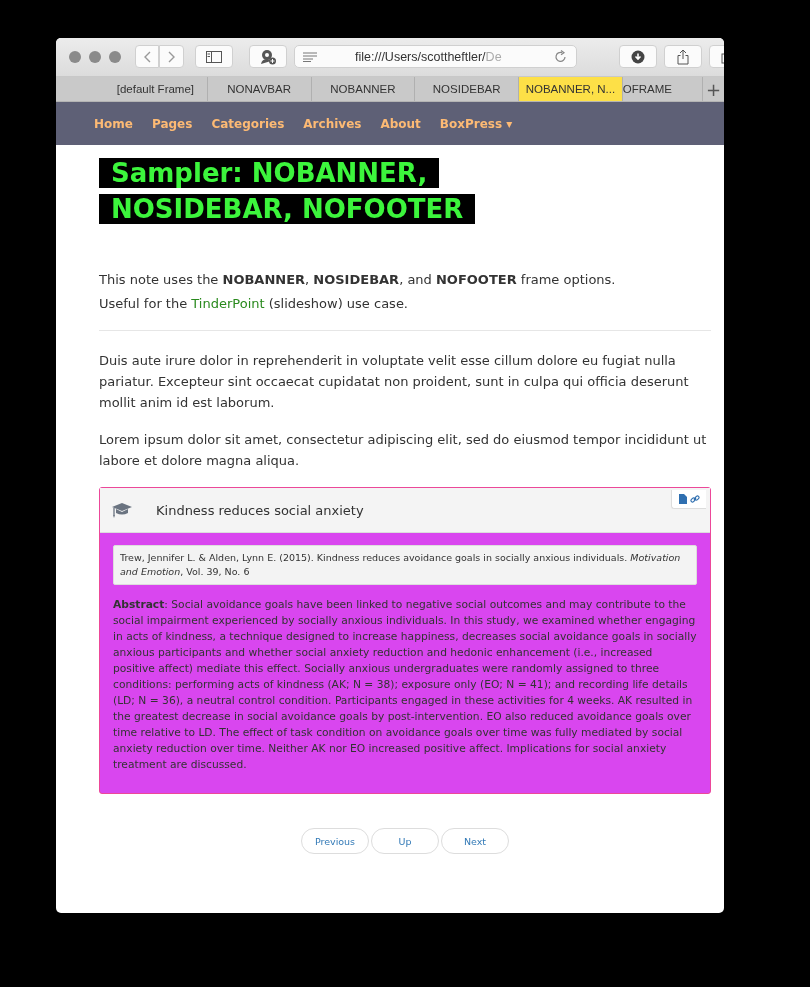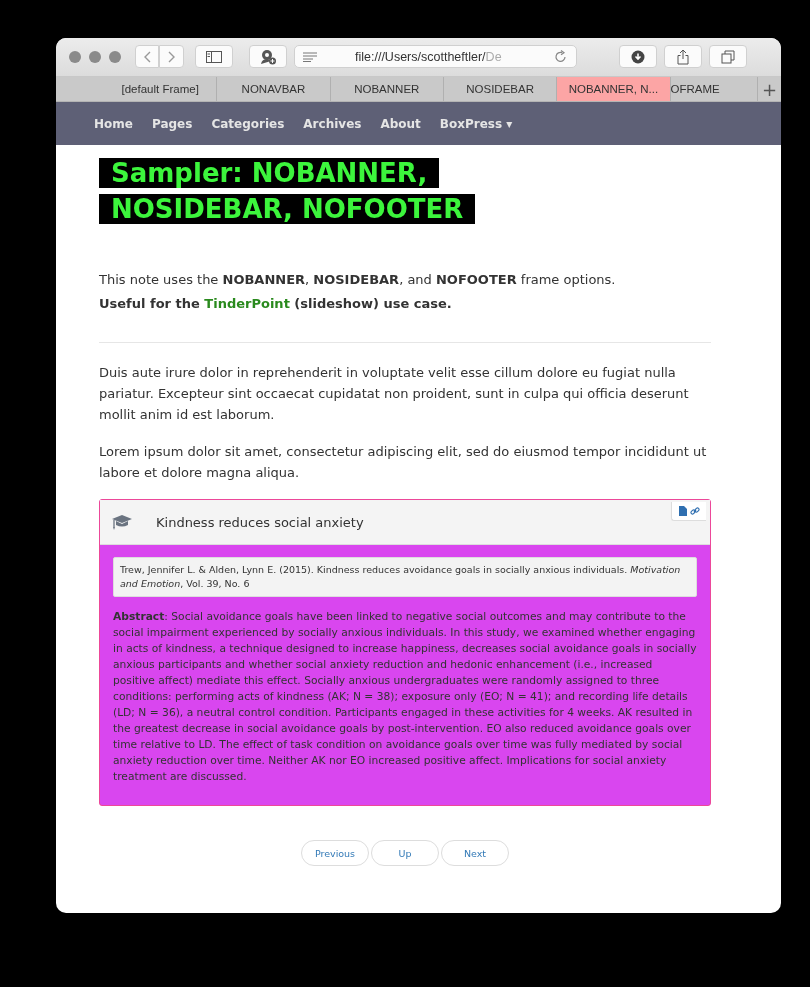--- a/index.html
+++ b/index.html
@@ -1,36 +1,36 @@
 <!DOCTYPE html>
 <html><head>
 <meta charset="utf-8">
 <style>
   html, body { margin:0; padding:0; }
   body { width:810px; height:987px; background:#000; position:relative; overflow:hidden; font-family:"DejaVu Sans", sans-serif; }
-  .window { position:absolute; left:56px; top:38px; width:725px; height:875px; background:#fff; border-radius:10px; overflow:hidden; }
+  .window { position:absolute; left:56px; top:38px; width:668px; height:875px; background:#fff; border-radius:5px; overflow:hidden; }
   .titlebar { height:38px; background:linear-gradient(#ececec,#dcdcdc); position:relative; border-bottom:1px solid #c8c8c8; }
   .light { position:absolute; top:13px; width:12px; height:12px; border-radius:50%; background:#8a8a8a; }
   .tbtn { position:absolute; top:7px; height:23px; background:#fbfbfb; border:1px solid #d0d0d0; border-radius:4px; box-sizing:border-box; display:flex; align-items:center; justify-content:center; color:#555; font-size:13px; }
   .addr { position:absolute; left:238px; top:7px; width:283px; height:23px; background:#fbfbfb; border:1px solid #d0d0d0; border-radius:5px; box-sizing:border-box; }
   .addr .url { position:absolute; left:60px; top:4px; font-family:"Liberation Sans", sans-serif; font-size:12.5px; color:#333; white-space:nowrap; overflow:hidden; width:160px; }
   .addr .url span.fade { color:#aaa; }
   .tabbar { height:24px; background:#c9c9c9; display:flex; border-bottom:1px solid #b4b4b4; position:relative;padding-left:48px; }
   .tab { width:119px; border-right:1px solid #b0b0b0; font-family:"Liberation Sans", sans-serif; font-size:11.5px; color:#333; display:flex; align-items:center; justify-content:center; white-space:nowrap; overflow:hidden; box-sizing:border-box; }
-  .tab.active { background:#fca5a5; }
+  .tab.active { background:#fde047; }
   .tab.partial { width:92px; justify-content:flex-start; padding-left:0; }
   .tab-plus { width:24px; display:flex; align-items:center; justify-content:center; font-size:18px; color:#555; font-family:"DejaVu Sans", sans-serif; }
   .navbar { height:43px; background:#5e6076; display:flex; align-items:center; padding-left:38px; }
-  .navbar a { color:#e5e5e5; font-family:"DejaVu Sans", sans-serif; font-weight:bold; font-size:12px; margin-right:19px; text-decoration:none; }
+  .navbar a { color:#fdba74; font-family:"DejaVu Sans", sans-serif; font-weight:bold; font-size:12px; margin-right:19px; text-decoration:none; }
   .content { position:absolute; left:43px; top:117px; width:612px; }
   .title { display:inline; background:#000; color:#3cf53c; font-family:"DejaVu Sans", sans-serif; font-weight:bold; font-size:26px; line-height:36px; padding:0 12px; -webkit-box-decoration-break:clone; box-decoration-break:clone; }
   .title-wrap { width:500px; margin-bottom:42px; }
   p { font-family:"DejaVu Sans", sans-serif; font-size:13px; color:#333; margin:0; line-height:21px; }
   .intro1 { margin-bottom:3px; }
-  .intro2 { margin-bottom:28px;font-weight:bold; }
+  .intro2 { margin-bottom:16px; }
   a.link { color:#2a8a1e; text-decoration:none; }
   hr { border:0; border-top:1px solid #e6e6e6; margin:0 0 19px 0; }
   .lorem { margin-bottom:16px; }
   .panel { border:1px solid #ec4899; border-radius:3px; margin-top:6px; background:#d946ef; }
   .panel-head { height:44px; background:#f4f4f4; border-bottom:1px solid #ddd; position:relative; display:flex; align-items:center; }
   .panel-head .cap { width:24px; margin-left:10px; margin-right:22px; }
   .panel-head .ptitle { font-size:13px; color:#333; }
   .panel-tools { position:absolute; right:4px; top:2px; width:34px; height:18px; border:1px solid #ddd; border-top:0; border-right:0; border-radius:0 0 0 3px; display:flex; align-items:center; justify-content:center; gap:3px; background:#fff; }
   .panel-body { padding:12px 13px 20px 13px; }
   .citation { background:#f3f3f3; border:1px solid #ddd; border-radius:2px; padding:5px 6px; font-size:9.5px; color:#333; line-height:14px; margin-bottom:12px; }

